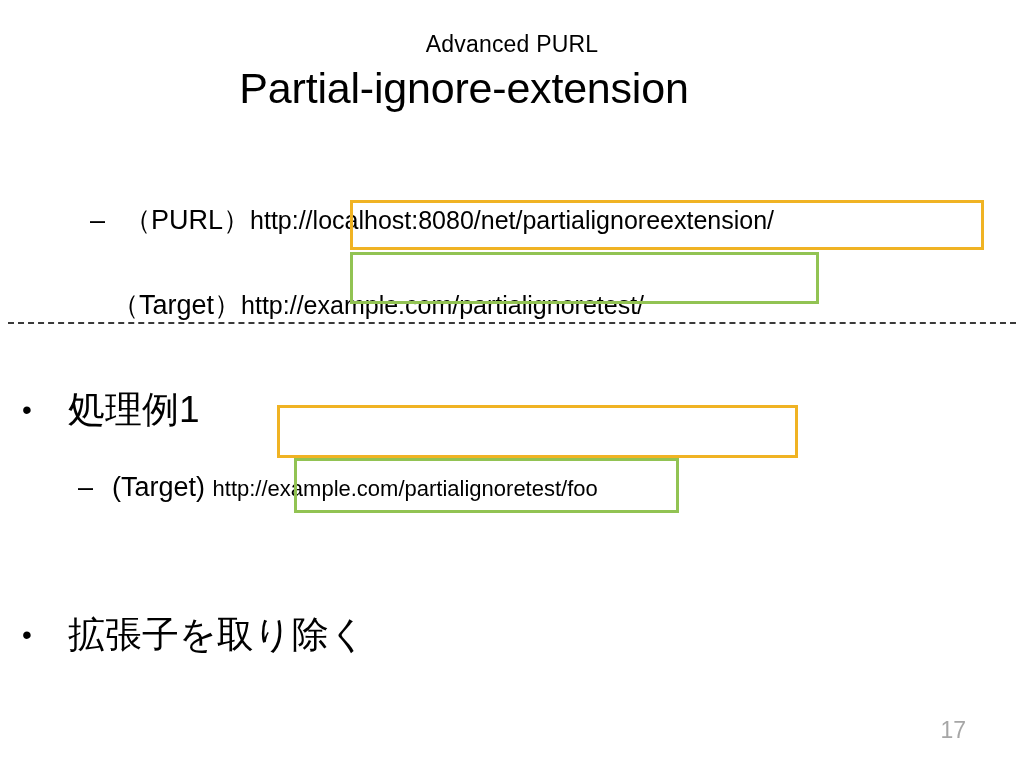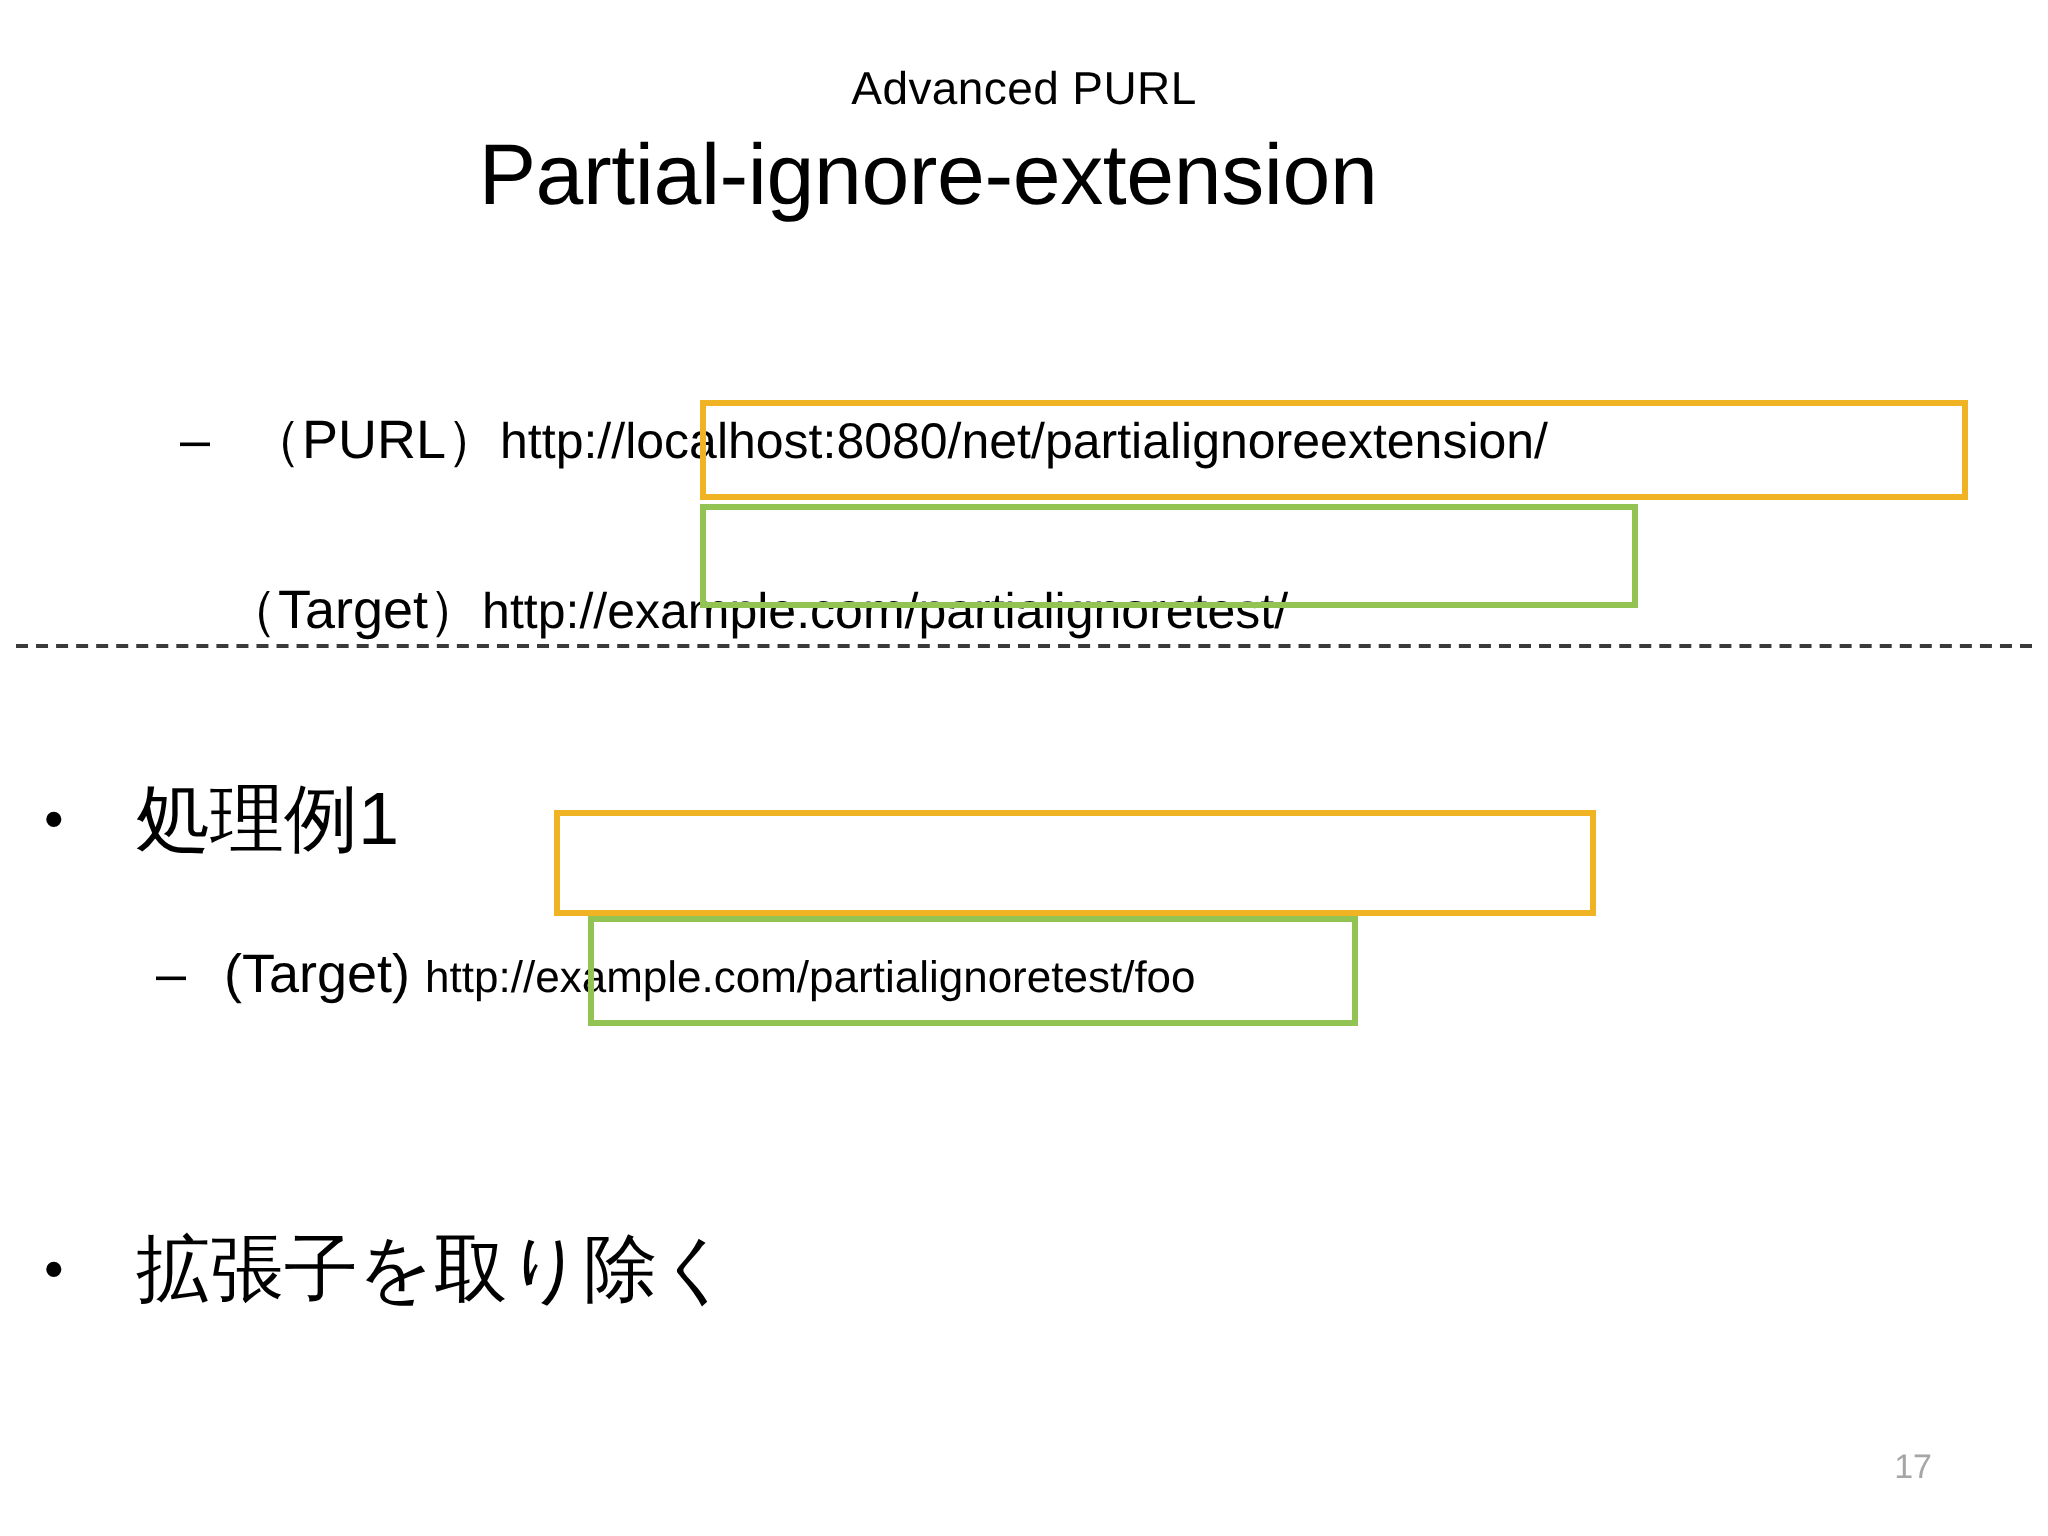--- a/index.html
+++ b/index.html
@@ -105,21 +105,21 @@
   #box-purl-1   { left: 350px; top: 200px; width: 634px; height: 50px; }
   #box-target-1 { left: 350px; top: 252px; width: 469px; height: 52px; }
   #box-purl-2   { left: 277px; top: 405px; width: 521px; height: 53px; }
   #box-target-2 { left: 294px; top: 458px; width: 385px; height: 55px; }
 
   
   .pageno {
     position: absolute;
     right: 58px;
     bottom: 24px;
-    font-size: 17px;
+    font-size: 23px;
     color: #a6a6a6;
   }
 </style>
 </head>
 <body>
 
 <div class="slide">
 
   <div class="kicker">Advanced PURL</div>
 

